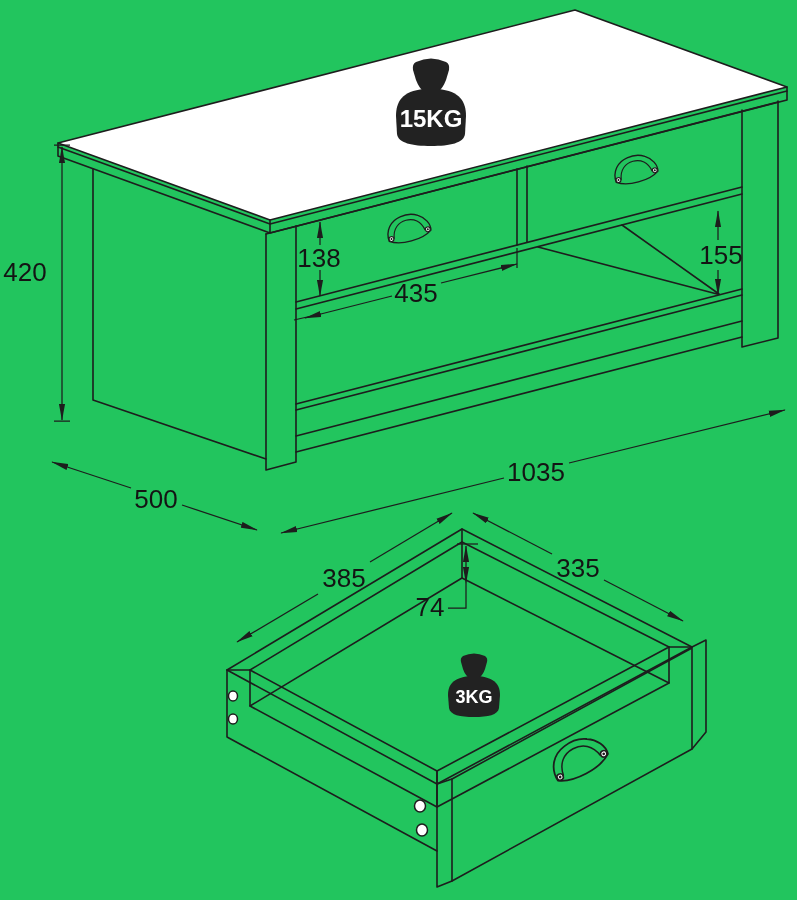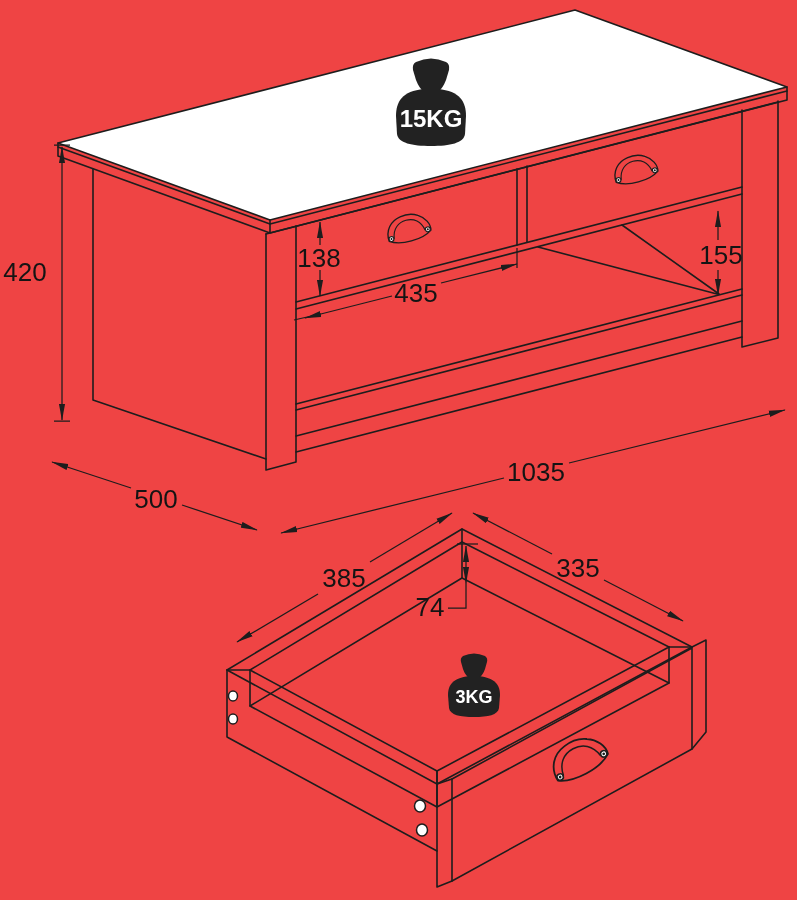--- a/index.html
+++ b/index.html
@@ -1,16 +1,16 @@
 <!DOCTYPE html>
 <html><head>
 <meta charset="utf-8">
 <style>
   html,body{margin:0;padding:0;background:#ffffff;}
-  .stage{position:relative;width:797px;height:900px;background:#ef4444;overflow:hidden;
+  .stage{position:relative;width:797px;height:900px;background:#22c55e;overflow:hidden;
          font-family:"Liberation Sans", sans-serif;}
   svg{display:block;}
   .ln   {fill:none;stroke:#1d1d1d;stroke-width:1.6;stroke-linecap:round;stroke-linejoin:round;}
   .face {fill:#ffffff;stroke:#1d1d1d;stroke-width:1.6;stroke-linejoin:round;}
   .dim  {fill:none;stroke:#1d1d1d;stroke-width:1.25;}
   .dimtxt{fill:#141414;font-size:26px;font-family:"Liberation Sans", sans-serif;}
   .wtxt {fill:#ffffff;font-family:"Liberation Sans", sans-serif;font-weight:bold;}
   .wt   {fill:#222222;stroke:none;}
   .hole {fill:#ffffff;stroke:#1d1d1d;stroke-width:1.5;}
 </style>

